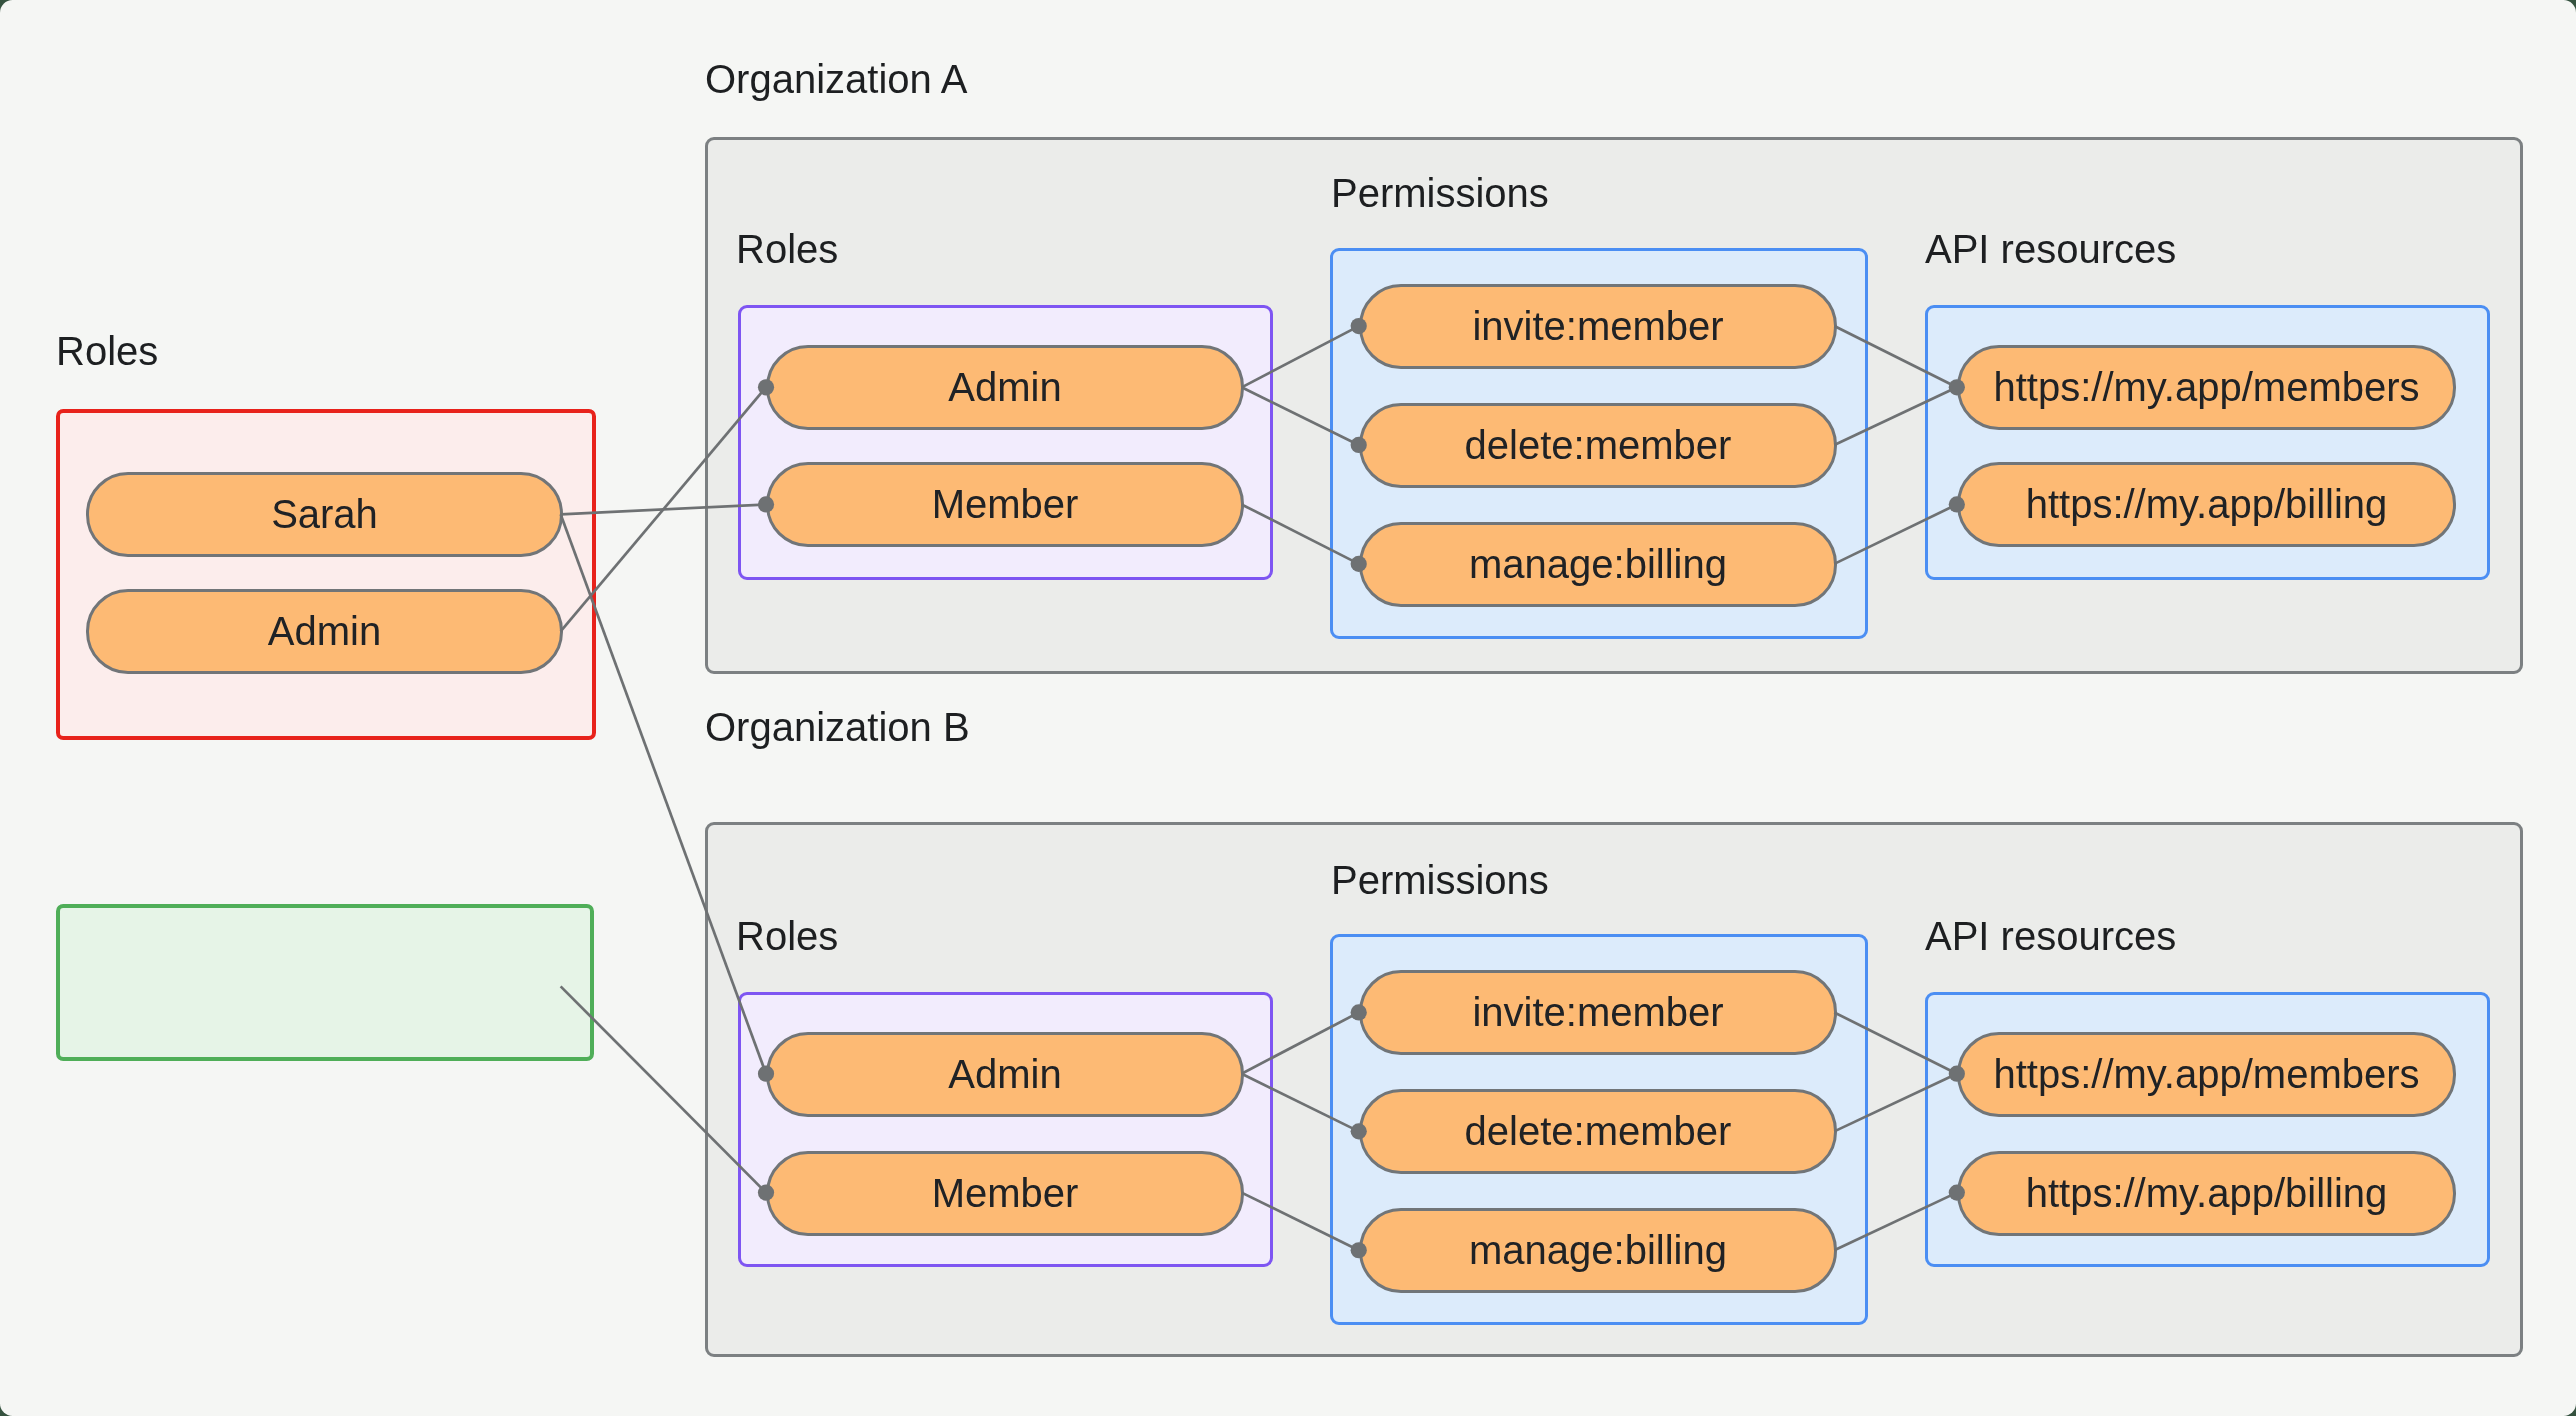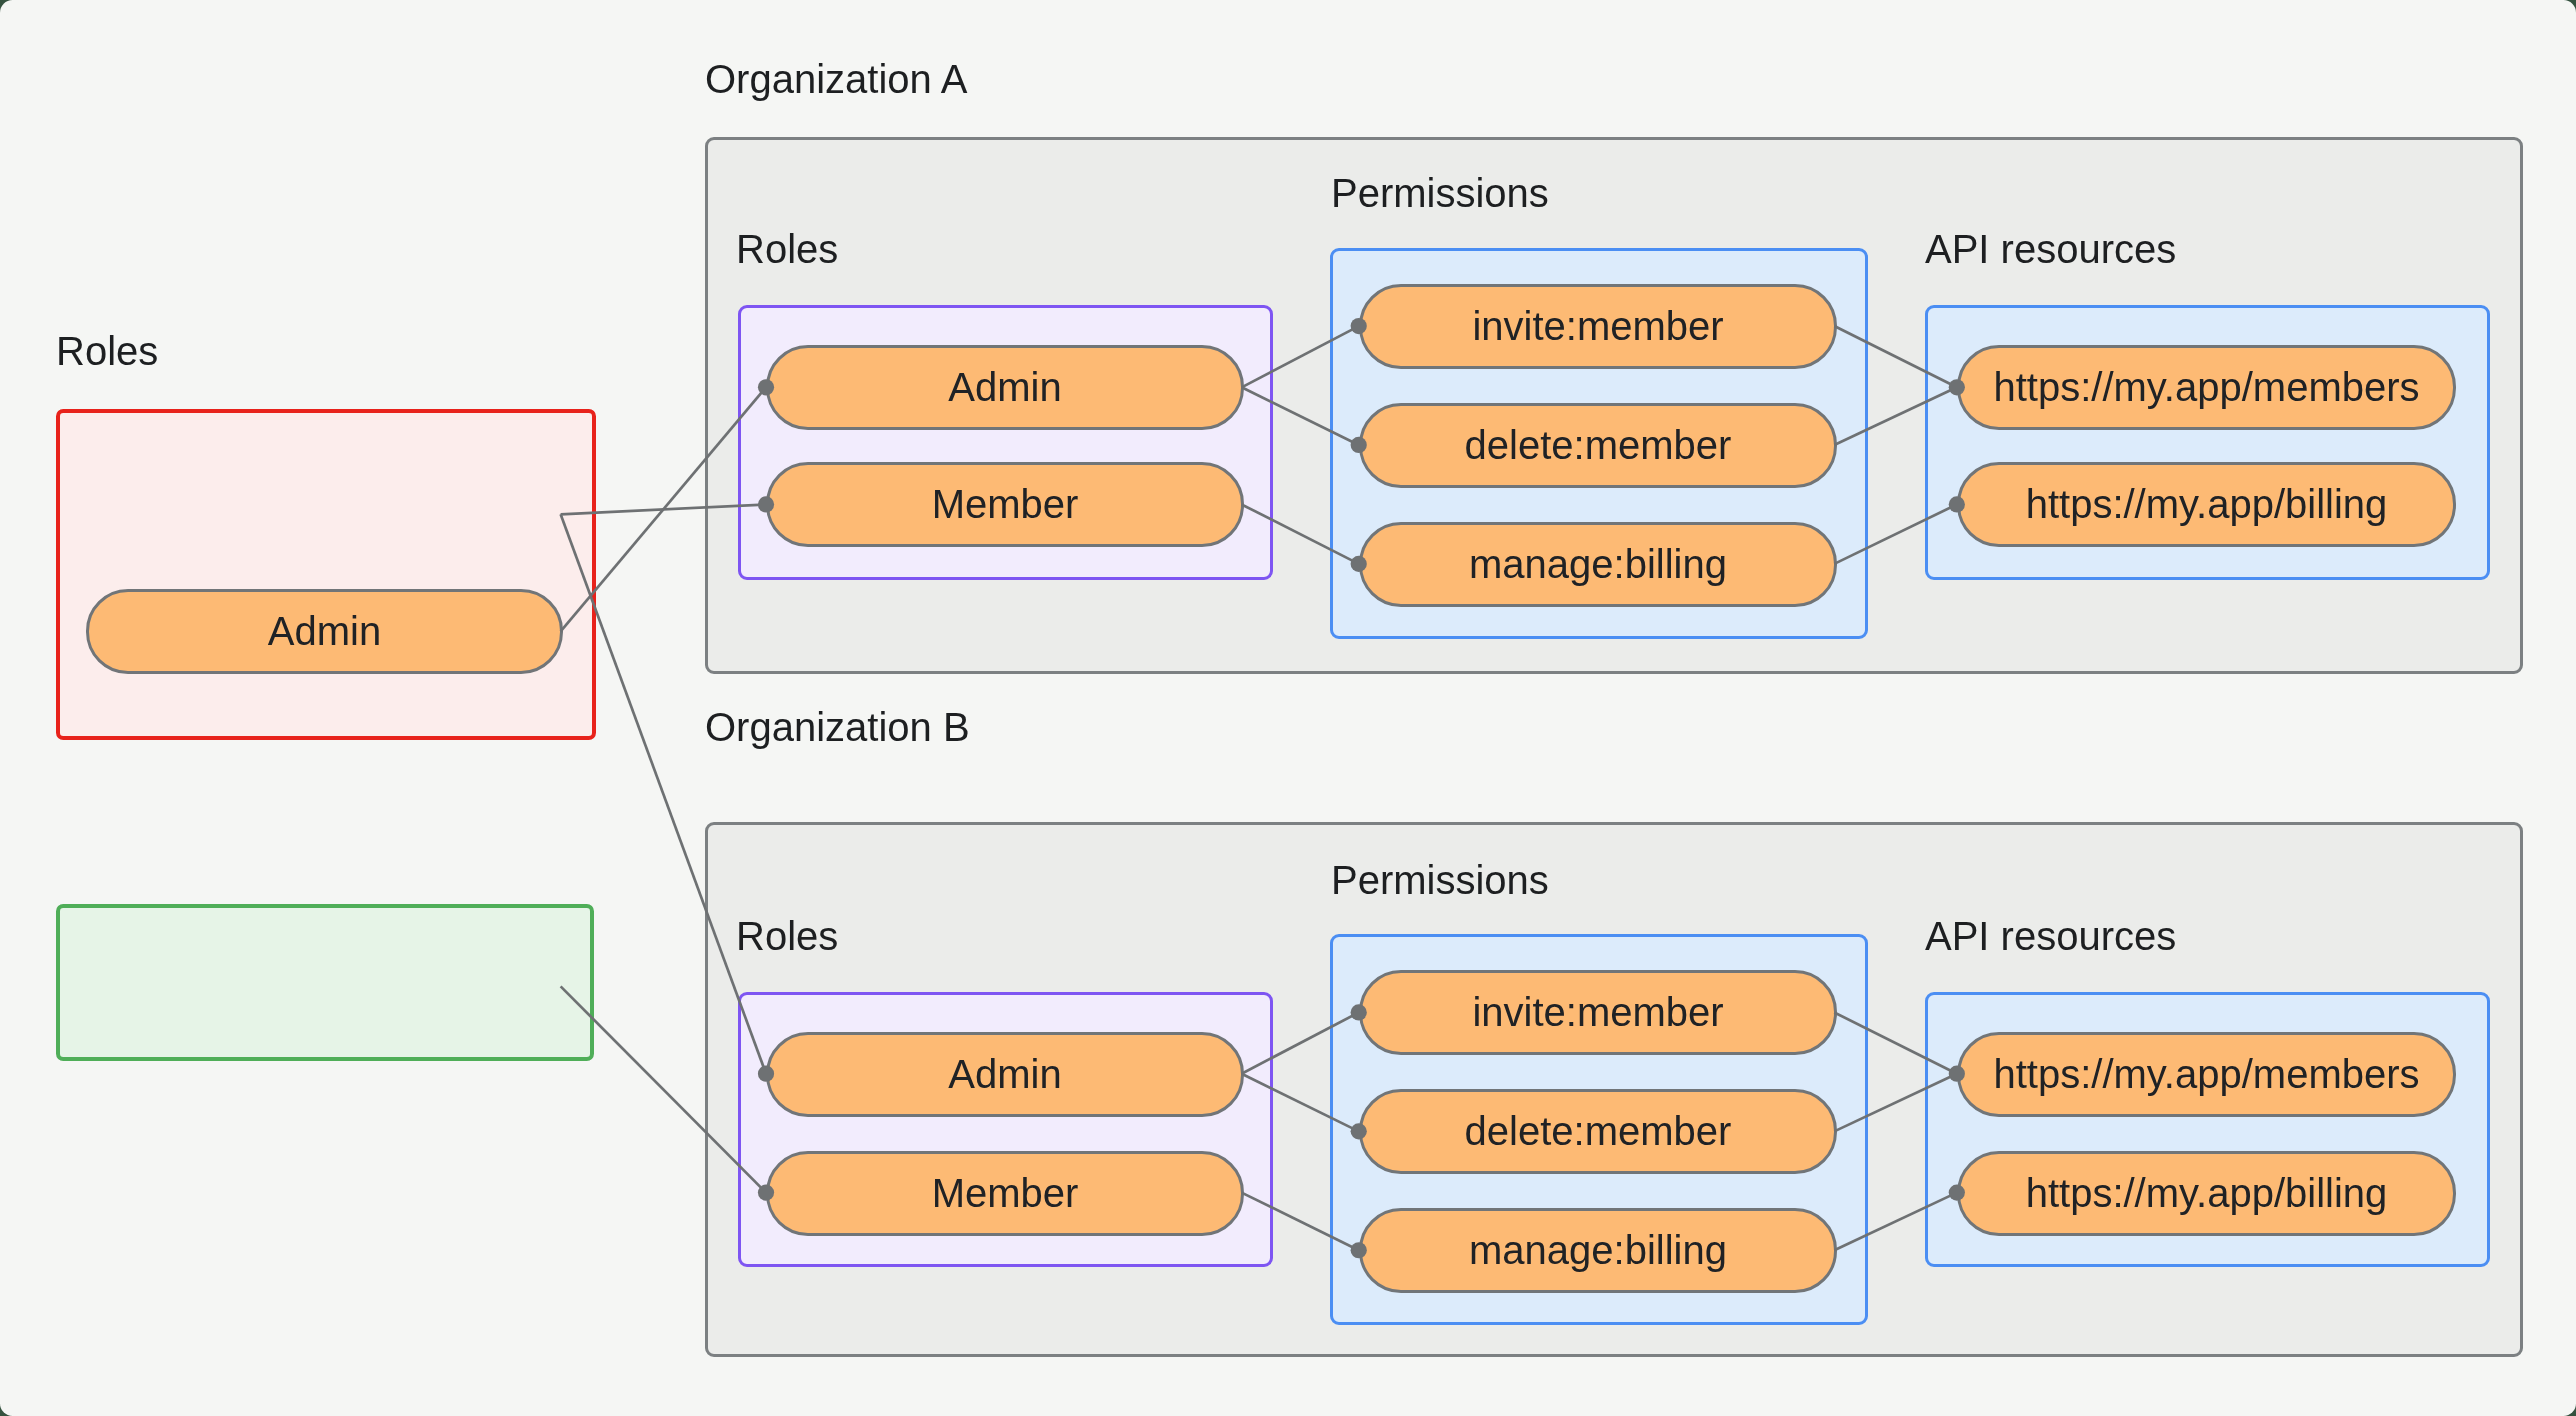--- a/index.html
+++ b/index.html
@@ -113,20 +113,21 @@
   #pill-b-billing{ left: 1957px; top: 1151px; width: 499px; }
 </style>
 </head>
 <body>
 
 <div id="frame">
   <div id="page">
 
     <div class="section-label" id="users-label">Roles</div>
     <div class="group-box users-box" id="users-box"></div>
+    <div class="pill" id="pill-sarah">Sarah</div>
     <div class="pill" id="pill-john">Admin</div>
 
     <div class="group-box m2m-box" id="m2m-box"></div>
 
     <div class="section-label" id="orgA-label">Organization A</div>
     <div class="group-box org-box" id="orgA-box"></div>
 
     <div class="section-label" id="roles-label-a">Roles</div>
     <div class="group-box roles-box" id="roles-box-a"></div>
     <div class="pill" id="pill-a-admin">Admin</div>

